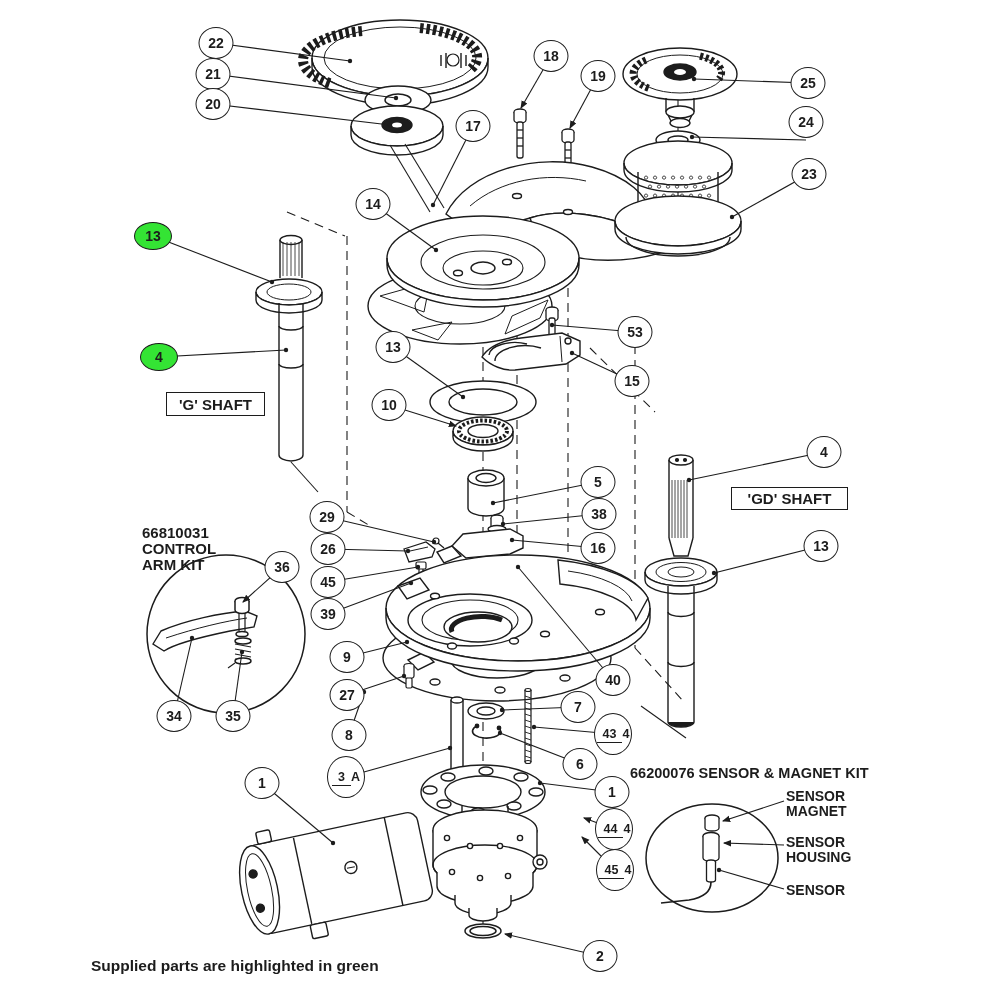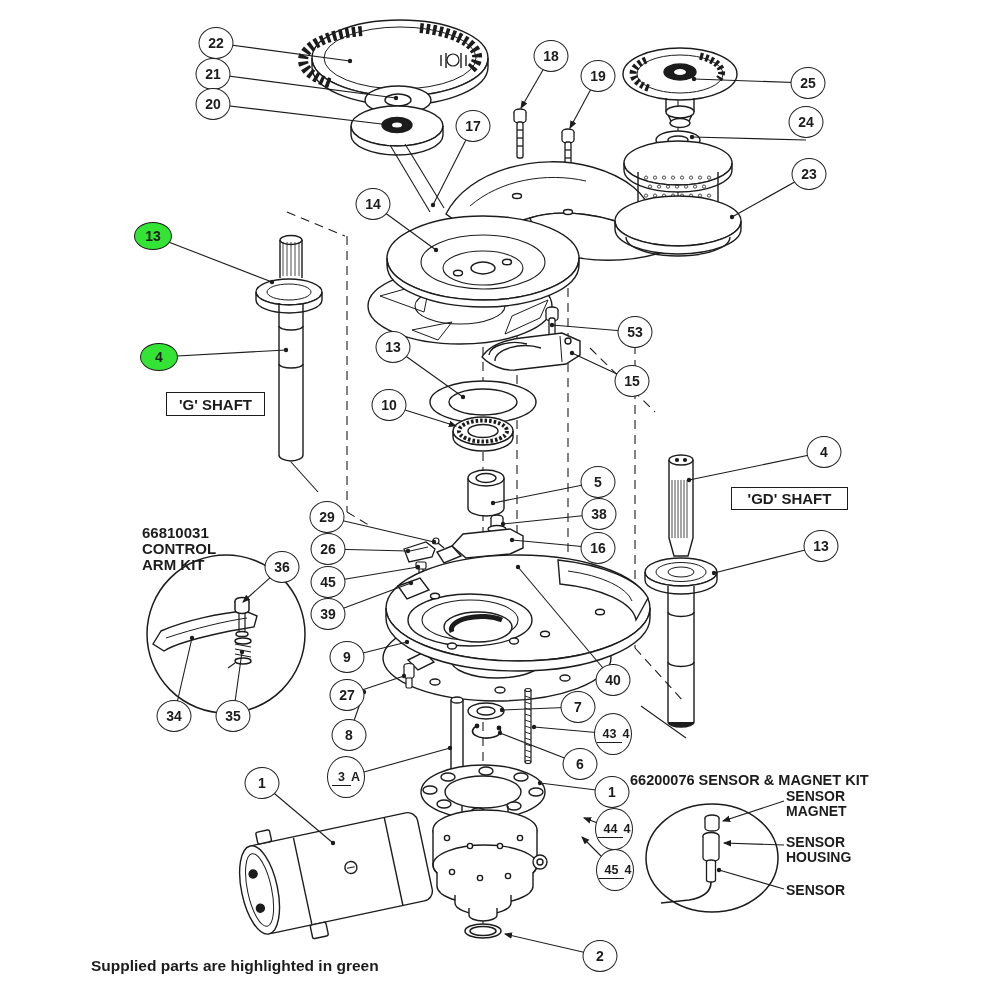--- a/index.html
+++ b/index.html
@@ -13,21 +13,21 @@
     font-weight:700;font-size:14px;line-height:1;z-index:5;}
   .balloon.green{background:var(--hl,#34e434);width:36px;height:26px;}
   .balloon.split{width:36px;height:40px;padding:0;}
   .balloon.split .t{display:block;border-bottom:1.6px solid #1c1c1c;padding:3px 6px 1px 6px;font-size:12.5px;}
   .balloon.split .b{display:block;padding:1px 0 0 0;font-size:12.5px;}
   
   .shaftbox{position:absolute;border:1.6px solid #1c1c1c;background:#fff;
     display:flex;align-items:center;justify-content:center;
     font-weight:700;font-size:15px;z-index:4;}
   .kit-title{position:absolute;font-weight:700;font-size:15px;text-align:left;line-height:16px;z-index:4;}
-  .kit-title-left{position:absolute;font-weight:700;font-size:14.5px;white-space:nowrap;z-index:4;margin-top:7px;}
+  .kit-title-left{position:absolute;font-weight:700;font-size:14.5px;white-space:nowrap;z-index:4;}
   .sensor-label{position:absolute;font-weight:700;font-size:14px;line-height:15px;z-index:4;}
   .footer{position:absolute;font-weight:700;font-size:15.5px;z-index:4;margin-left:44px;}
 </style>
 </head>
 <body>
 
 <div class="stage">
 
 <svg width="1000" height="1000" viewBox="0 0 1000 1000">
   <defs>

